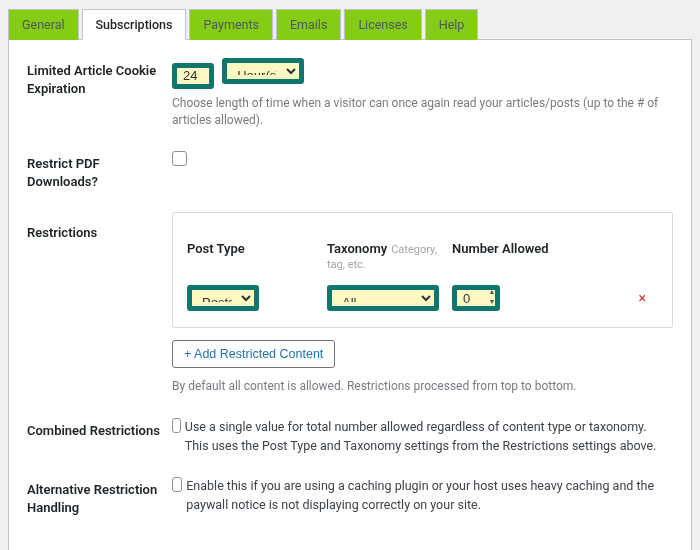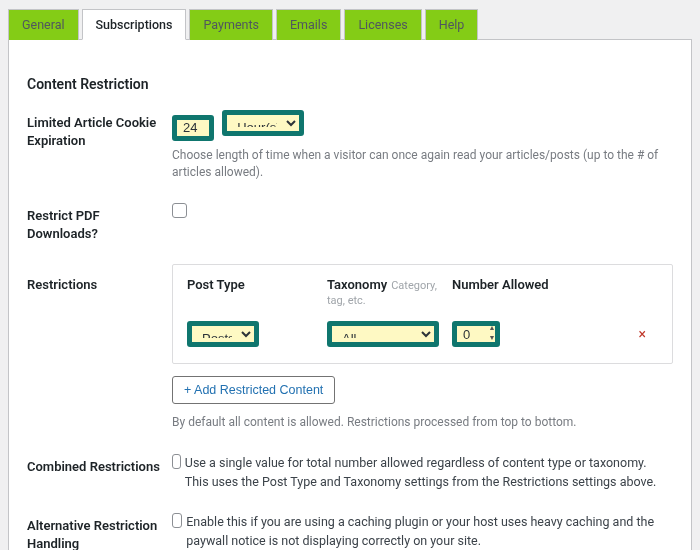--- a/index.html
+++ b/index.html
@@ -91,21 +91,21 @@
     content: "✓";
     color: #2271b1;
     position: absolute;
     top: -2px; left: 1px;
     font-size: 13px;
     font-weight: bold;
   }
   .restrict-table {
     border: 1px solid #dcdcde;
     border-radius: 2px;
-    padding: 12px 14px 16px 14px;
+    padding: 28px 14px 16px 14px;
     margin-bottom: 12px;
   }
   .rt-head {
     display: flex;
     margin-bottom: 14px;
   }
   .rt-head .col { font-weight:600; font-size:13px; color:#1d2327; }
   .rt-head .tax-hint { font-weight:400; font-size:11px; color:#a0a5aa; margin-left:4px; }
   .rt-row { display:flex; align-items:center; }
   .col-pt { flex:0 0 140px; }
@@ -140,21 +140,20 @@
     <div class="tab">General</div>
     <div class="tab active">Subscriptions</div>
     <div class="tab">Payments</div>
     <div class="tab">Emails</div>
     <div class="tab">Licenses</div>
     <div class="tab">Help</div>
   </div>
 
 <div class="panel">
 
-  <h2 class="section-title">Content Restriction</h2>
 
   <div class="form-row">
     <div class="form-label">Limited Article Cookie Expiration</div>
     <div class="form-control">
       <input type="text" style="width: 42px;" value="24">
       <select style="width:82px;margin-left:5px" id="cookie-unit"><option>Hour(s)</option><option>Day(s)</option><option>Week(s)</option></select>
       <div class="desc">Choose length of time when a visitor can once again read your articles/posts (up to the # of articles allowed).</div>
     </div>
   </div>
 

